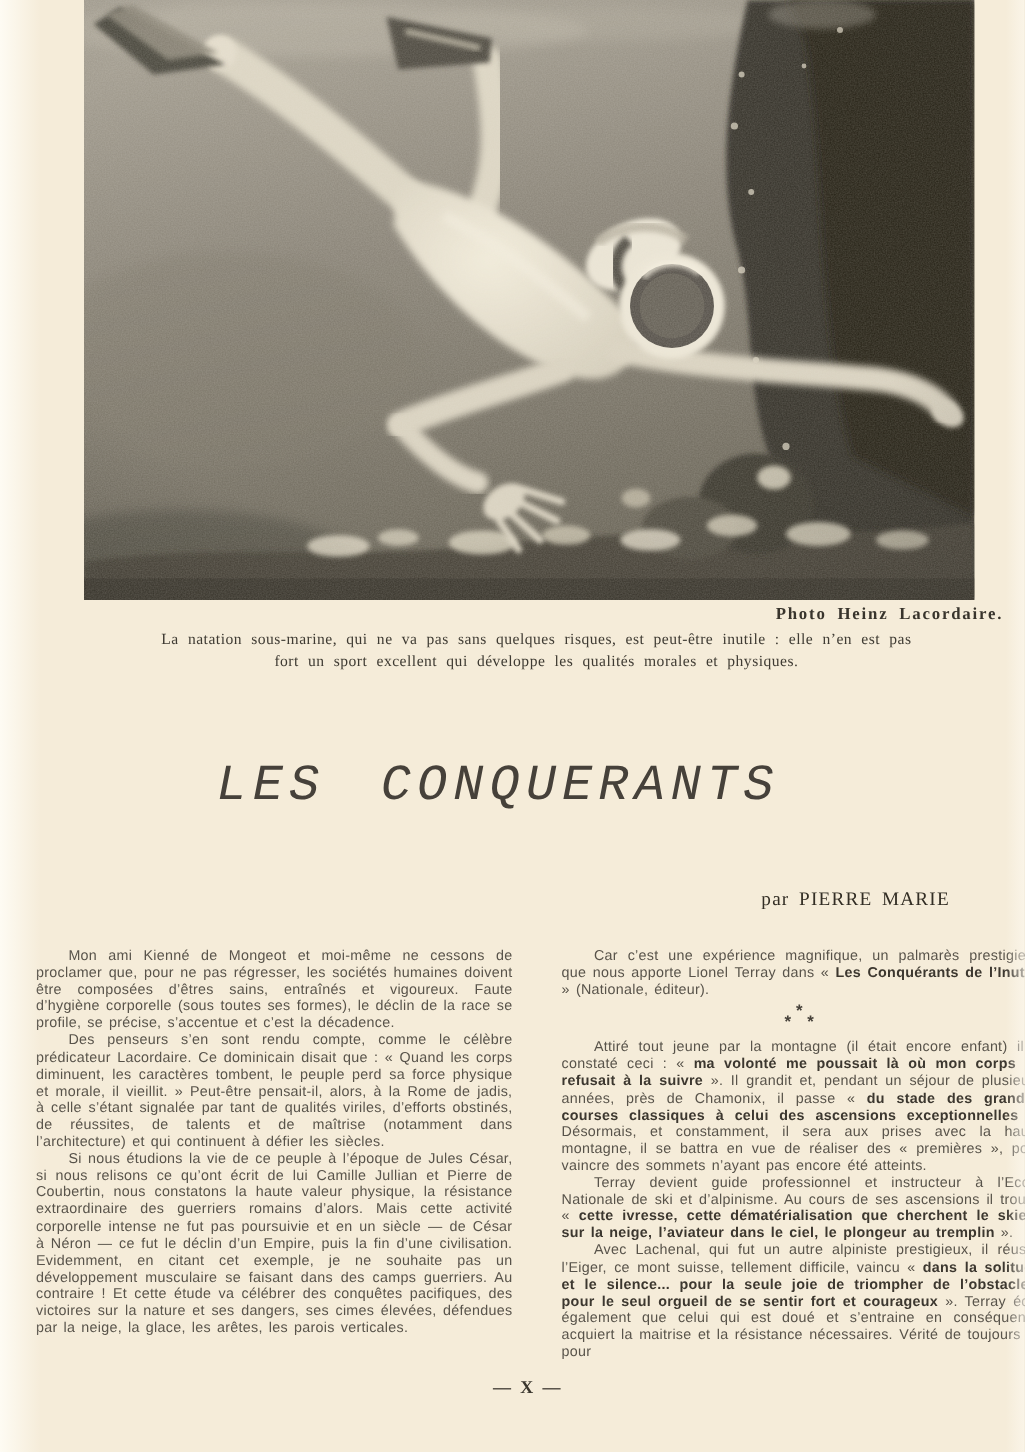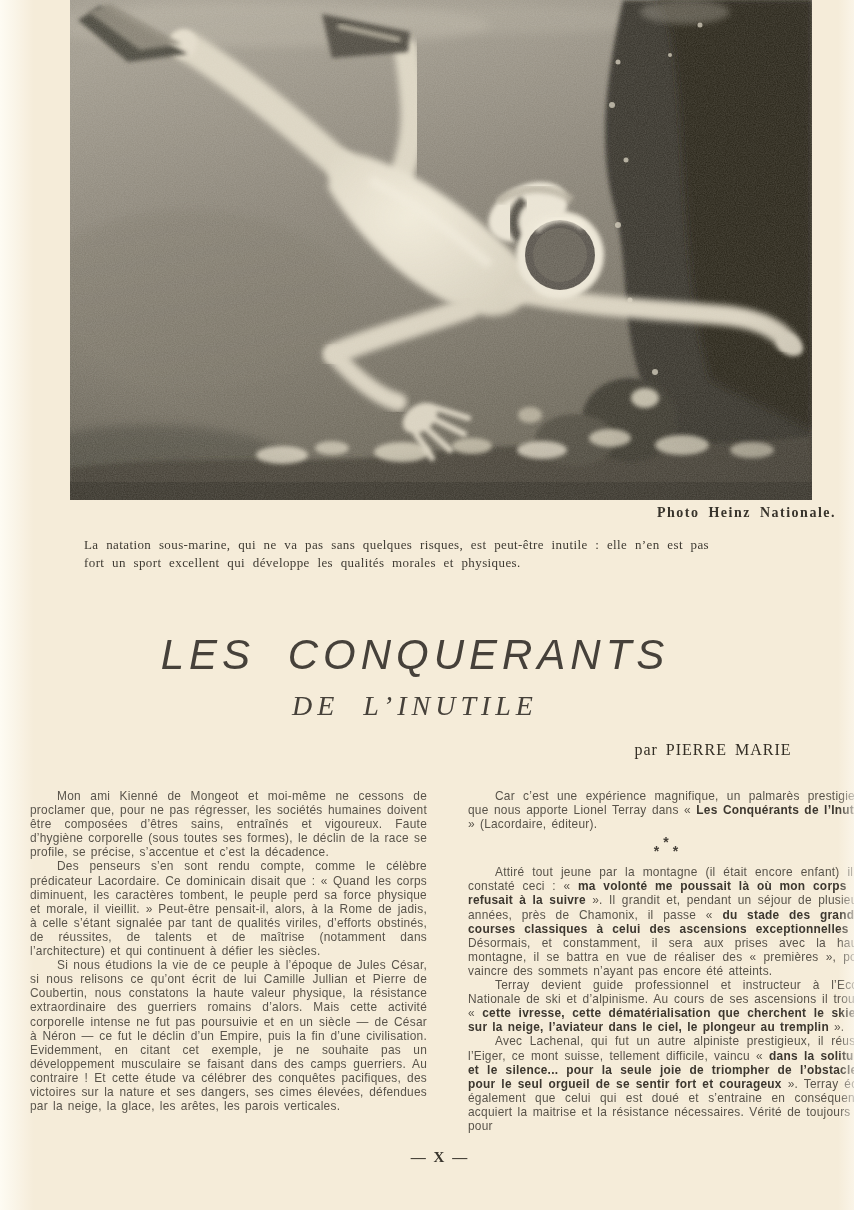--- a/index.html
+++ b/index.html
@@ -17,27 +17,27 @@
   .edge-right{position:absolute;right:0;top:0;width:16px;height:100%;
     background:linear-gradient(270deg, rgba(253,249,240,.65), rgba(253,249,240,0));}
   .photo{position:absolute;left:70px;top:0;width:742px;height:500px;margin:0;padding:0;}
   .photo svg{display:block;width:742px;height:500px;}
   .credit{
     position:absolute;left:70px;top:505px;width:766px;text-align:right;
     font-family:"Liberation Serif", serif;font-weight:700;font-size:14px;
     letter-spacing:1.5px;word-spacing:4px;color:#38342c;
   }
   .caption{
-    position:absolute;left:84px;top:536px;width:726px;
+    position:absolute;left:84px;top:524px;width:726px;text-align:center;
     font-family:"Liberation Serif", serif;font-size:13px;line-height:18px;
     color:#3f3b33;letter-spacing:.4px;word-spacing:4px;
   }
   .title1{
     position:absolute;left:0;top:631px;width:830px;margin:0;text-align:center;
-    font-family:Liberation Sans, sans-serif;font-style:italic;font-weight:400;
+    font-family:Liberation Mono, monospace;font-style:italic;font-weight:400;
     font-size:42px;letter-spacing:5px;word-spacing:16px;color:var(--title-ink);
   }
   .title2{
     position:absolute;left:0;top:690px;width:830px;margin:0;text-align:center;
     font-family:"Liberation Serif", serif;font-style:italic;font-weight:400;
     font-size:28px;letter-spacing:5px;word-spacing:12px;color:var(--title-ink);
   }
   .byline{
     position:absolute;left:563px;top:741px;width:300px;text-align:center;
     font-family:"Liberation Serif", serif;font-size:16px;color:#332e25;
@@ -177,39 +177,38 @@
             <path d="M466,231 A33,33 0 0 1 513,228" stroke="#f5efdf" stroke-width="5" fill="none" opacity="0.85" filter="url(#b2)"></path>
           </g>
         </g>
       </g>
 
       <rect x="0" y="0" width="742" height="500" fill="url(#gvig)"></rect>
       <rect x="0" y="0" width="742" height="500" filter="url(#grain)" opacity="0.5"></rect>
     </svg>
   </figure>
 
-  <div class="credit">Photo Heinz Nationale.</div>
+  <div class="credit">Photo Heinz Lacordaire.</div>
 
   <div class="caption">
     <div>La natation sous-marine, qui ne va pas sans quelques risques, est peut-être inutile : elle n’en est pas</div>
     <div>fort un sport excellent qui développe les qualités morales et physiques.</div>
   </div>
 
   <h1 class="title1">LES CONQUERANTS</h1>
-  <h2 class="title2">DE L’INUTILE</h2>
   <div class="byline">par PIERRE MARIE</div>
 
   <div class="col col-left">
     <p><span>Mon ami Kienné de Mongeot et moi-même ne cessons de proclamer que, pour ne pas régresser, les sociétés humaines doivent être composées d’êtres sains, entraînés et vigoureux. Faute d’hygiène corporelle (sous toutes ses formes), le déclin de la race se profile, se précise, s’accentue et c’est la décadence.</span></p>
     <p><span>Des penseurs s’en sont rendu compte, comme le célèbre prédicateur Lacordaire. Ce dominicain disait que : « Quand les corps diminuent, les caractères tombent, le peuple perd sa force physique et morale, il vieillit. » Peut-être pensait-il, alors, à la Rome de jadis, à celle s’étant signalée par tant de qualités viriles, d’efforts obstinés, de réussites, de talents et de maîtrise (notamment dans l’architecture) et qui continuent à défier les siècles.</span></p>
     <p><span>Si nous étudions la vie de ce peuple à l’époque de Jules César, si nous relisons ce qu’ont écrit de lui Camille Jullian et Pierre de Coubertin, nous constatons la haute valeur physique, la résistance extraordinaire des guerriers romains d’alors. Mais cette activité corporelle intense ne fut pas poursuivie et en un siècle — de César à Néron — ce fut le déclin d’un Empire, puis la fin d’une civilisation. Evidemment, en citant cet exemple, je ne souhaite pas un développement musculaire se faisant dans des camps guerriers. Au contraire ! Et cette étude va célébrer des conquêtes pacifiques, des victoires sur la nature et ses dangers, ses cimes élevées, défendues par la neige, la glace, les arêtes, les parois verticales.</span></p>
   </div>
 
   <div class="col col-right">
-    <p><span>Car c’est une expérience magnifique, un palmarès prestigieux que nous apporte Lionel Terray dans « </span><span class="b">Les Conquérants de l’Inutile</span><span> » (Lacordaire, éditeur).</span></p>
+    <p><span>Car c’est une expérience magnifique, un palmarès prestigieux que nous apporte Lionel Terray dans « </span><span class="b">Les Conquérants de l’Inutile</span><span> » (Nationale, éditeur).</span></p>
     <div class="asterism">
       <div>*</div>
       <div>* *</div>
     </div>
     <p><span>Attiré tout jeune par la montagne (il était encore enfant) il a constaté ceci : « </span><span class="b">ma volonté me poussait là où mon corps se refusait à la suivre</span><span> ». Il grandit et, pendant un séjour de plusieurs années, près de Chamonix, il passe « </span><span class="b">du stade des grandes courses classiques à celui des ascensions exceptionnelles</span><span> ». Désormais, et constamment, il sera aux prises avec la haute montagne, il se battra en vue de réaliser des « premières », pour vaincre des sommets n’ayant pas encore été atteints.</span></p>
     <p><span>Terray devient guide professionnel et instructeur à l’Ecole Nationale de ski et d’alpinisme. Au cours de ses ascensions il trouve « </span><span class="b">cette ivresse, cette dématérialisation que cherchent le skieur sur la neige, l’aviateur dans le ciel, le plongeur au tremplin</span><span> ».</span></p>
     <p><span>Avec Lachenal, qui fut un autre alpiniste prestigieux, il réussit l’Eiger, ce mont suisse, tellement difficile, vaincu « </span><span class="b">dans la solitude et le silence... pour la seule joie de triompher de l’obstacle... pour le seul orgueil de se sentir fort et courageux</span><span> ». Terray écrit également que celui qui est doué et s’entraine en conséquence acquiert la maitrise et la résistance nécessaires. Vérité de toujours — pour</span></p>
   </div>
 
   <div class="pageno">— X —</div>

